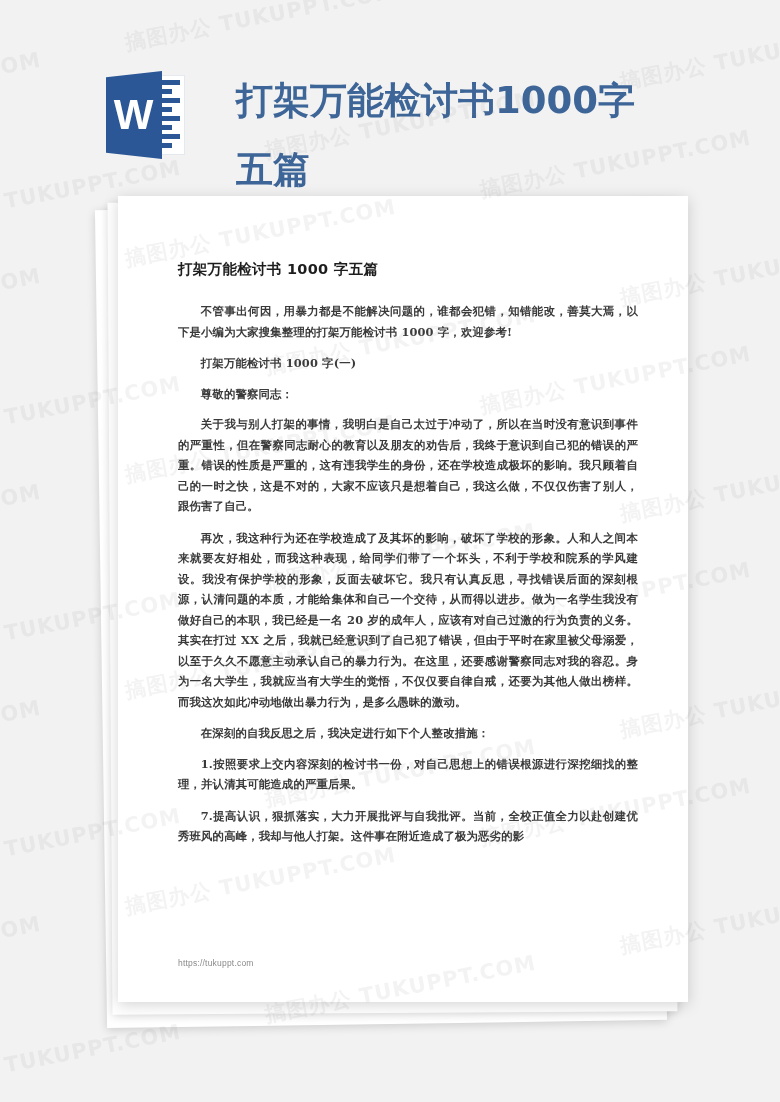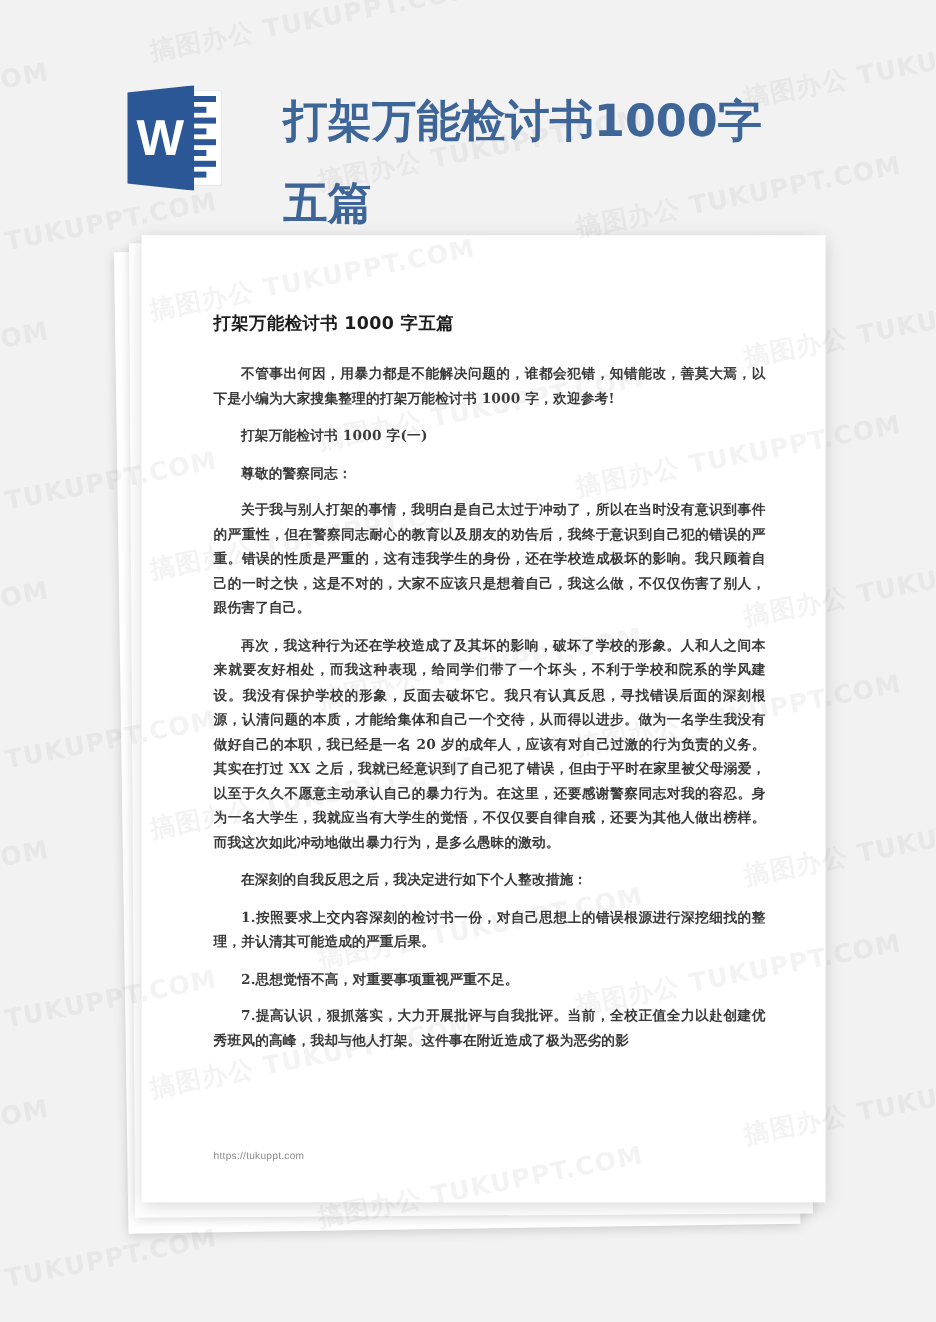--- a/index.html
+++ b/index.html
@@ -210,21 +210,20 @@
 
     <div class="doc-heading">打架万能检讨书 1000 字五篇</div>
 
     <p class="doc-p">不管事出何因，用暴力都是不能解决问题的，谁都会犯错，知错能改，善莫大焉，以下是小编为大家搜集整理的打架万能检讨书 1000 字，欢迎参考!</p>
     <p class="doc-p tight">打架万能检讨书 1000 字(一)</p>
     <p class="doc-p tight">尊敬的警察同志：</p>
     <p class="doc-p">关于我与别人打架的事情，我明白是自己太过于冲动了，所以在当时没有意识到事件的严重性，但在警察同志耐心的教育以及朋友的劝告后，我终于意识到自己犯的错误的严重。错误的性质是严重的，这有违我学生的身份，还在学校造成极坏的影响。我只顾着自己的一时之快，这是不对的，大家不应该只是想着自己，我这么做，不仅仅伤害了别人，跟伤害了自己。</p>
     <p class="doc-p">再次，我这种行为还在学校造成了及其坏的影响，破坏了学校的形象。人和人之间本来就要友好相处，而我这种表现，给同学们带了一个坏头，不利于学校和院系的学风建设。我没有保护学校的形象，反面去破坏它。我只有认真反思，寻找错误后面的深刻根源，认清问题的本质，才能给集体和自己一个交待，从而得以进步。做为一名学生我没有做好自己的本职，我已经是一名 20 岁的成年人，应该有对自己过激的行为负责的义务。其实在打过 XX 之后，我就已经意识到了自己犯了错误，但由于平时在家里被父母溺爱，以至于久久不愿意主动承认自己的暴力行为。在这里，还要感谢警察同志对我的容忍。身为一名大学生，我就应当有大学生的觉悟，不仅仅要自律自戒，还要为其他人做出榜样。而我这次如此冲动地做出暴力行为，是多么愚昧的激动。</p>
     <p class="doc-p tight">在深刻的自我反思之后，我决定进行如下个人整改措施：</p>
     <p class="doc-p">1.按照要求上交内容深刻的检讨书一份，对自己思想上的错误根源进行深挖细找的整理，并认清其可能造成的严重后果。</p>
-    <p class="doc-p tight">2.思想觉悟不高，对重要事项重视严重不足。</p>
     <p class="doc-p">7.提高认识，狠抓落实，大力开展批评与自我批评。当前，全校正值全力以赴创建优秀班风的高峰，我却与他人打架。这件事在附近造成了极为恶劣的影</p>
 
   </div>
 
   <div class="doc-footer">https://tukuppt.com</div>
 </div>
 
 <div class="wm-layer" id="wm-layer">
     <div class="wm-row" style="top: -10px; left: -90px; transform: rotate(-11deg); color: rgba(120, 120, 125, 0.086);"><span>搞图办公 TUKUPPT.COM</span></div>
     <div class="wm-row" style="top: 98px; left: -230px; transform: rotate(-11deg); color: rgba(120, 120, 125, 0.086);"><span>搞图办公 TUKUPPT.COM</span><span>搞图办公 TUKUPPT.COM</span></div>

